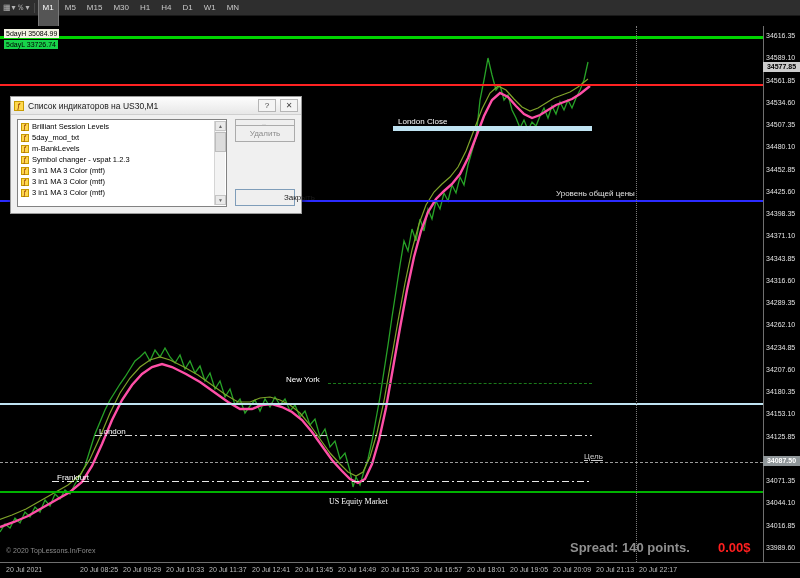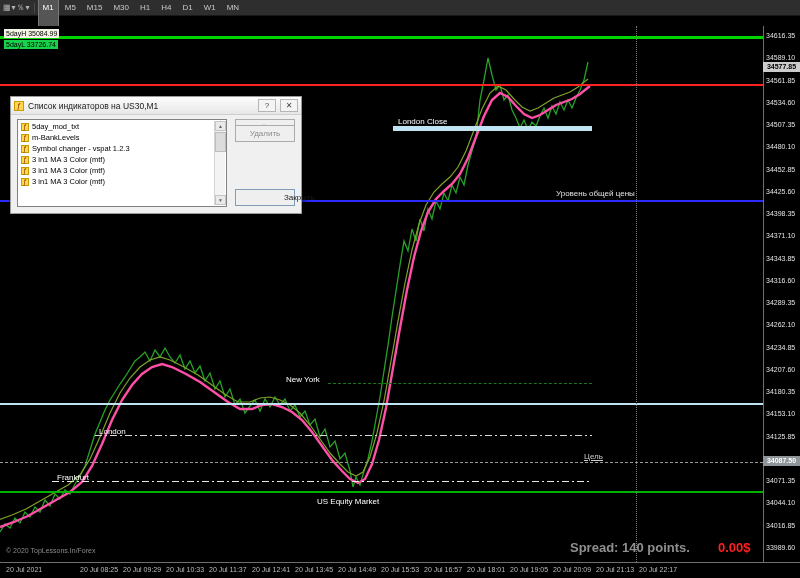--- a/index.html
+++ b/index.html
@@ -120,21 +120,21 @@
       <div style="position: absolute; left: 52px; width: 540px; height: 1px; top: 481px; background: repeating-linear-gradient(90deg, rgb(232, 232, 232) 0px, rgb(232, 232, 232) 7px, transparent 7px, transparent 10px, rgb(232, 232, 232) 10px, rgb(232, 232, 232) 12px, transparent 12px, transparent 15px);"></div>
       <div style="position: absolute; left: 0px; width: 763px; height: 2px; background: rgb(0, 179, 0); top: 491px;"></div>
     </div>
   <div class="overlay-layer">
       <div class="chart-label" style="left: 398px; top: 117px; color: rgb(255, 255, 255);">London Close</div>
       <div class="chart-label" style="left: 556px; top: 189px; color: rgb(224, 224, 224);">Уровень общей цены</div>
       <div class="chart-label" style="left: 286px; top: 375px; color: rgb(255, 255, 255);">New York</div>
       <div class="chart-label" style="left: 99px; top: 427px; color: rgb(255, 255, 255);">London</div>
       <div class="chart-label" style="left: 584px; top: 452px; color: rgb(204, 204, 204); text-decoration: underline;">Цель</div>
       <div class="chart-label" style="left: 57px; top: 473px; color: rgb(255, 255, 255);">Frankfurt</div>
-      <div class="chart-label" style="left: 317px; top: 497px; color: rgb(255, 255, 255);">US Equity Market</div>
+      <div class="chart-label" style="left: 329px; top: 497px; color: rgb(255, 255, 255); font-family: Liberation Serif, serif;">US Equity Market</div>
     </div>
 
   <div class="vdots"></div>
   <div class="axis-v"></div>
   <div class="axis-h"></div>
 
   <div class="day-label high">5dayH 35084.99</div>
   <div class="day-label low">5dayL 33726.74</div>
 
   <div>
@@ -195,20 +195,24 @@
       <span class="dlg-ficon">ƒ</span>
       <span class="t">Список индикаторов на US30,M1</span>
       <span class="dlg-btn-sm">?</span>
       <span class="dlg-btn-sm">✕</span>
     </div>
     <div class="dlg-body">
       <div class="listbox">
         <div>
             <div class="list-item">
               <span class="f-icon">ƒ</span>
+              <span>Brilliant Session Levels</span>
+            </div>
+            <div class="list-item">
+              <span class="f-icon">ƒ</span>
               <span>5day_mod_txt</span>
             </div>
             <div class="list-item">
               <span class="f-icon">ƒ</span>
               <span>m-BankLevels</span>
             </div>
             <div class="list-item">
               <span class="f-icon">ƒ</span>
               <span>Symbol changer - vspat 1.2.3</span>
             </div>

